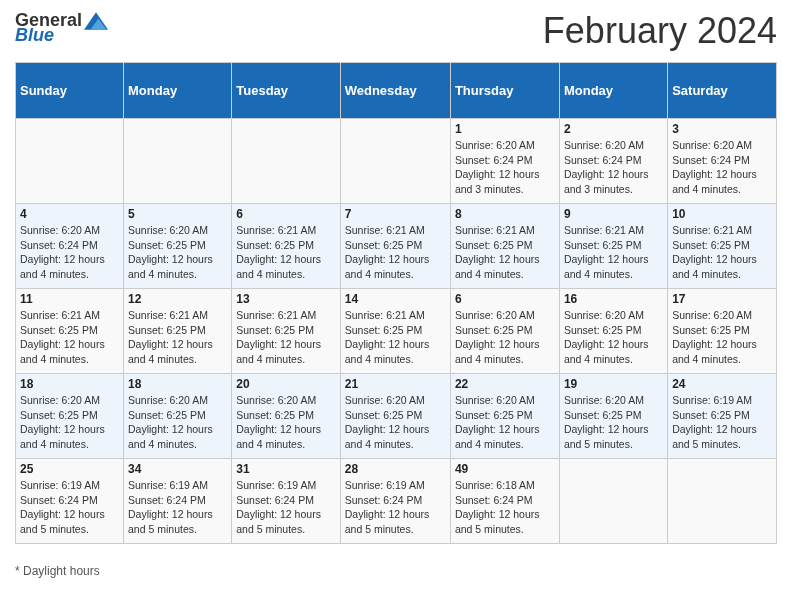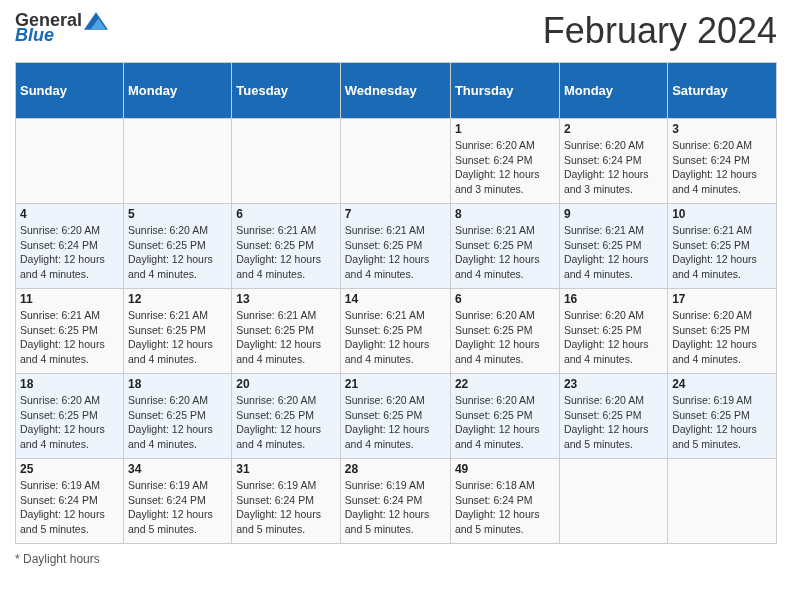--- a/index.html
+++ b/index.html
@@ -84,21 +84,21 @@
     }
     .day-info {
       color: #333;
       font-size: 10.5px;
       line-height: 1.4;
     }
     .empty-cell {
       background-color: #f9f9f9 !important;
     }
     .footer-note {
-      margin-top: 8px;
+      margin-top: 20px;
       font-size: 12px;
       color: #555;
     }
   </style>
 </head>
 <body>
 
 <div class="header-area">
   <div class="logo">
     <div style="display:flex; flex-direction:column; align-items:flex-start;">
@@ -267,21 +267,21 @@
 Sunset: 6:25 PM
 Daylight: 12 hours and 4 minutes.</div>
         </td>
         <td>
           <span class="day-num">22</span>
           <div class="day-info" style="white-space: pre-line;">Sunrise: 6:20 AM
 Sunset: 6:25 PM
 Daylight: 12 hours and 4 minutes.</div>
         </td>
         <td>
-          <span class="day-num">23</span>
+          <span class="day-num">19</span>
           <div class="day-info" style="white-space: pre-line;">Sunrise: 6:20 AM
 Sunset: 6:25 PM
 Daylight: 12 hours and 5 minutes.</div>
         </td>
         <td>
           <span class="day-num">24</span>
           <div class="day-info" style="white-space: pre-line;">Sunrise: 6:19 AM
 Sunset: 6:25 PM
 Daylight: 12 hours and 5 minutes.</div>
         </td>

